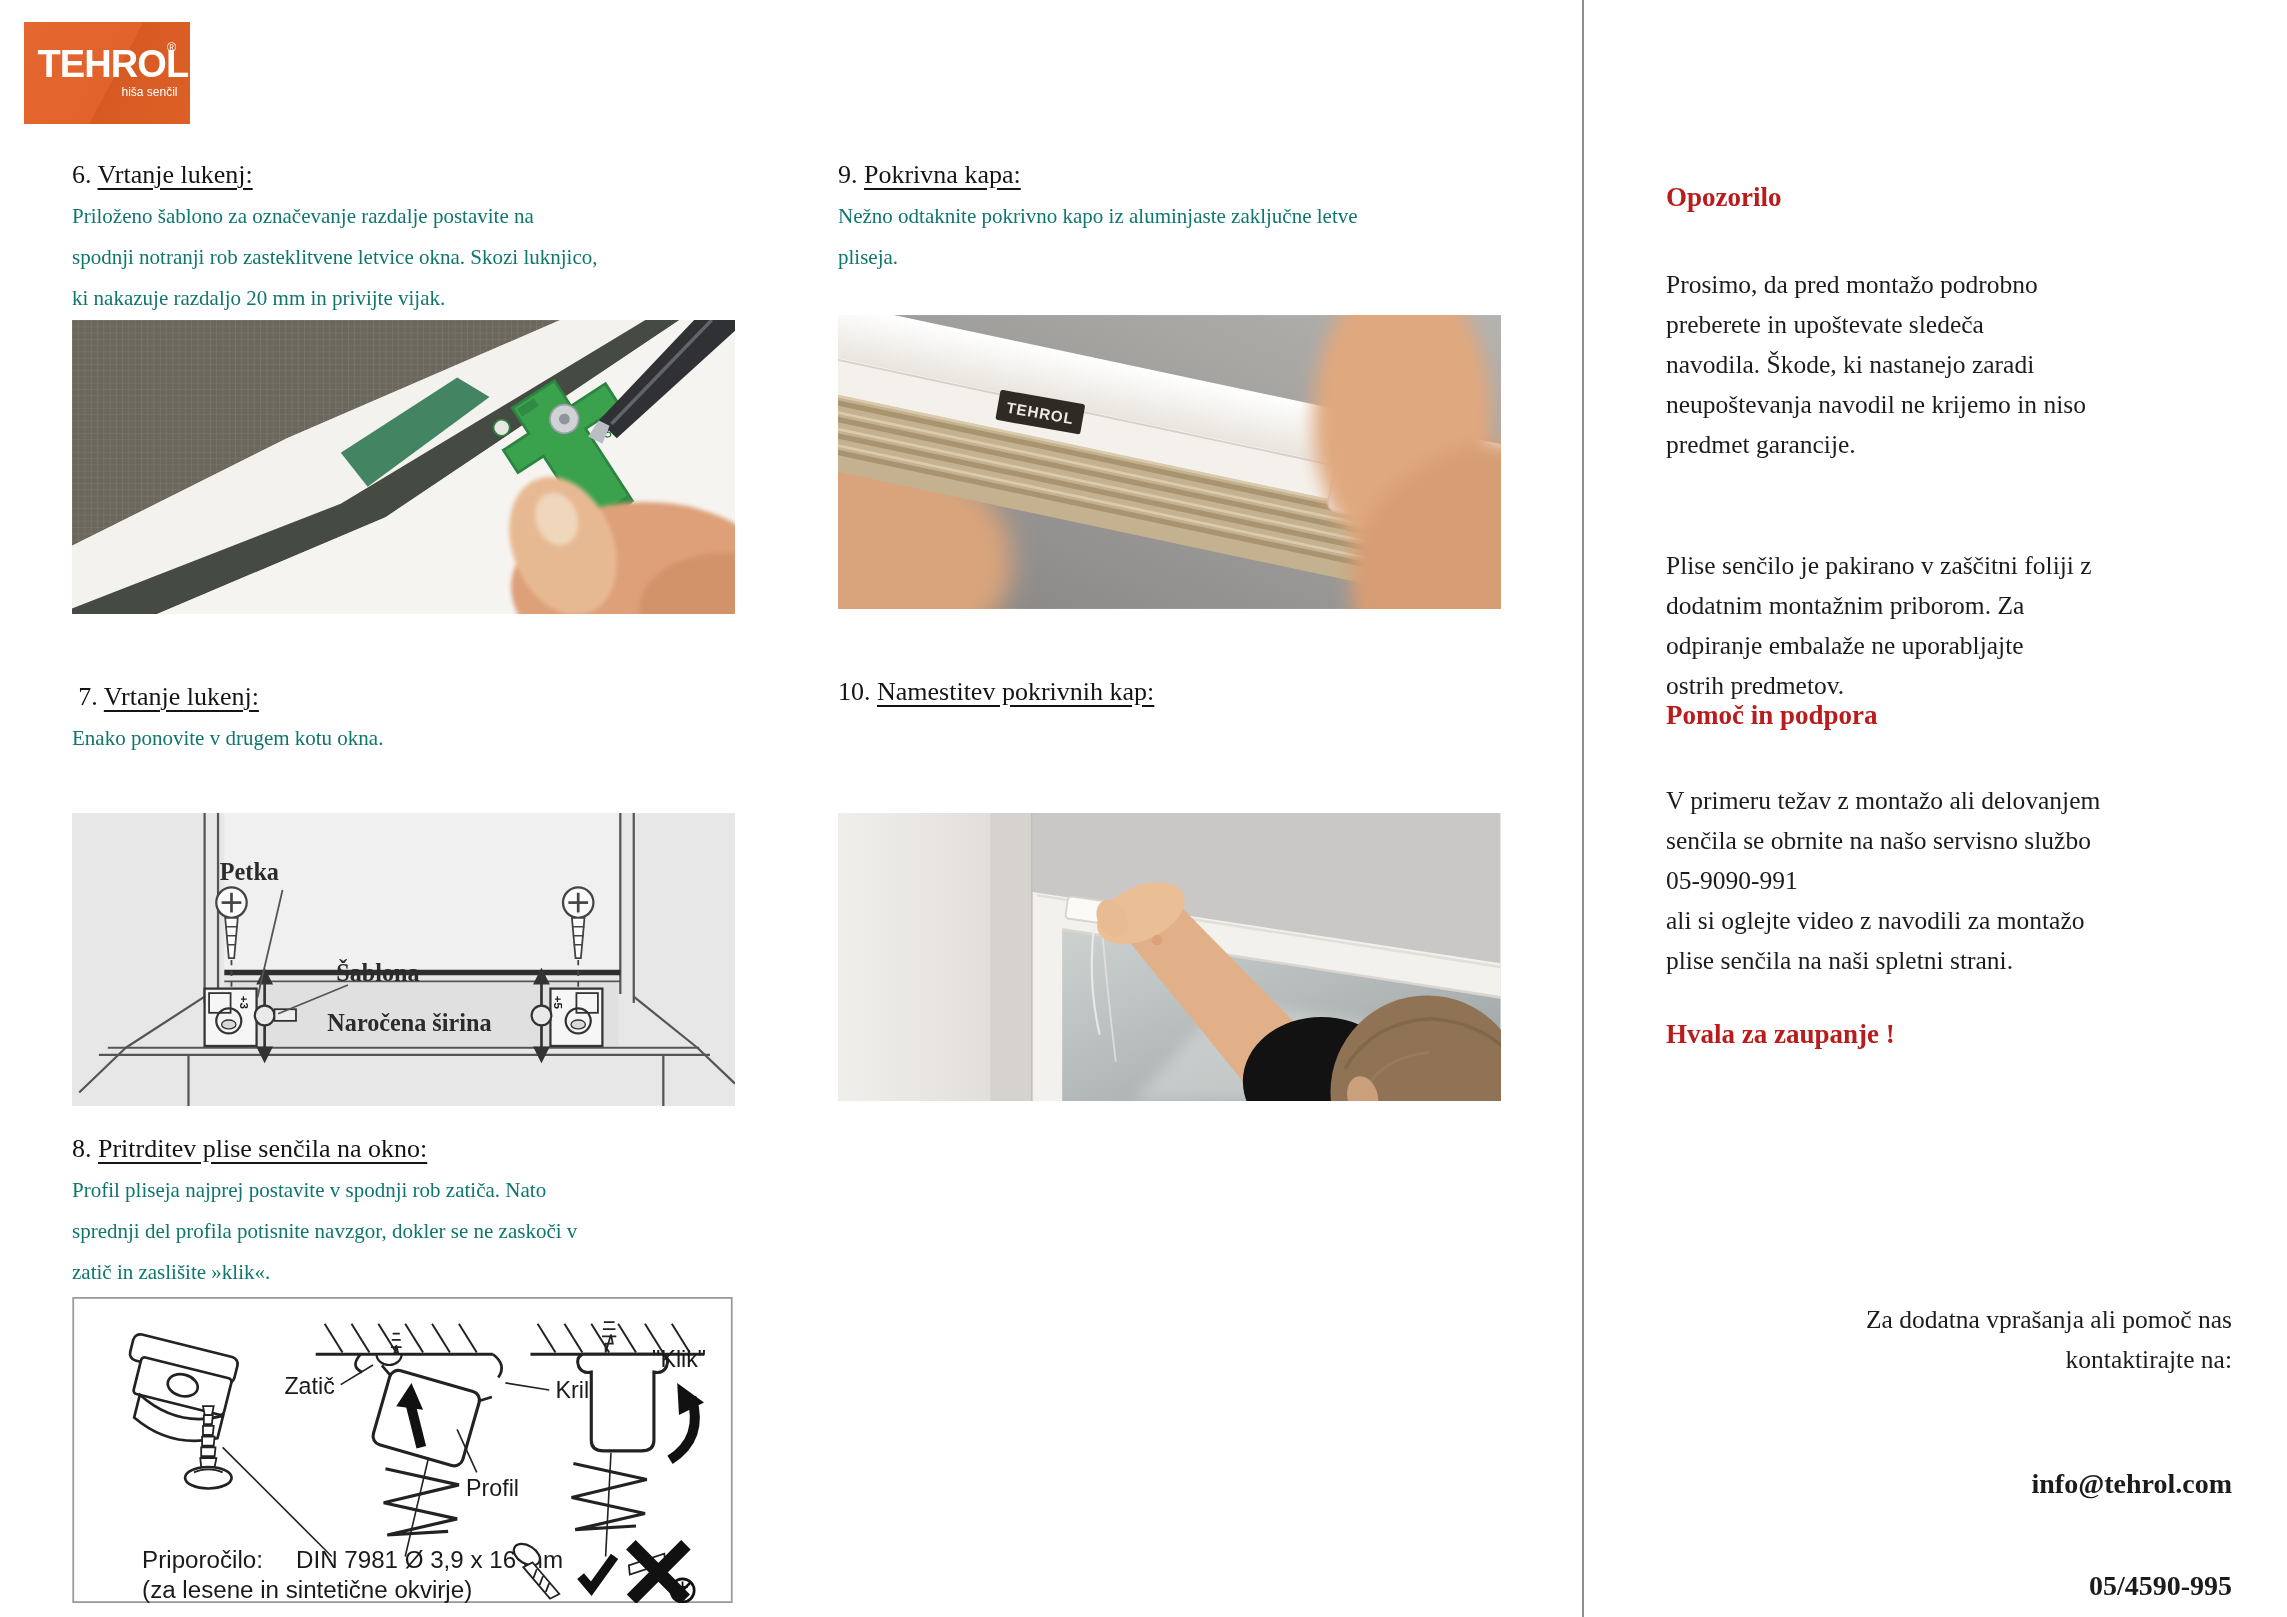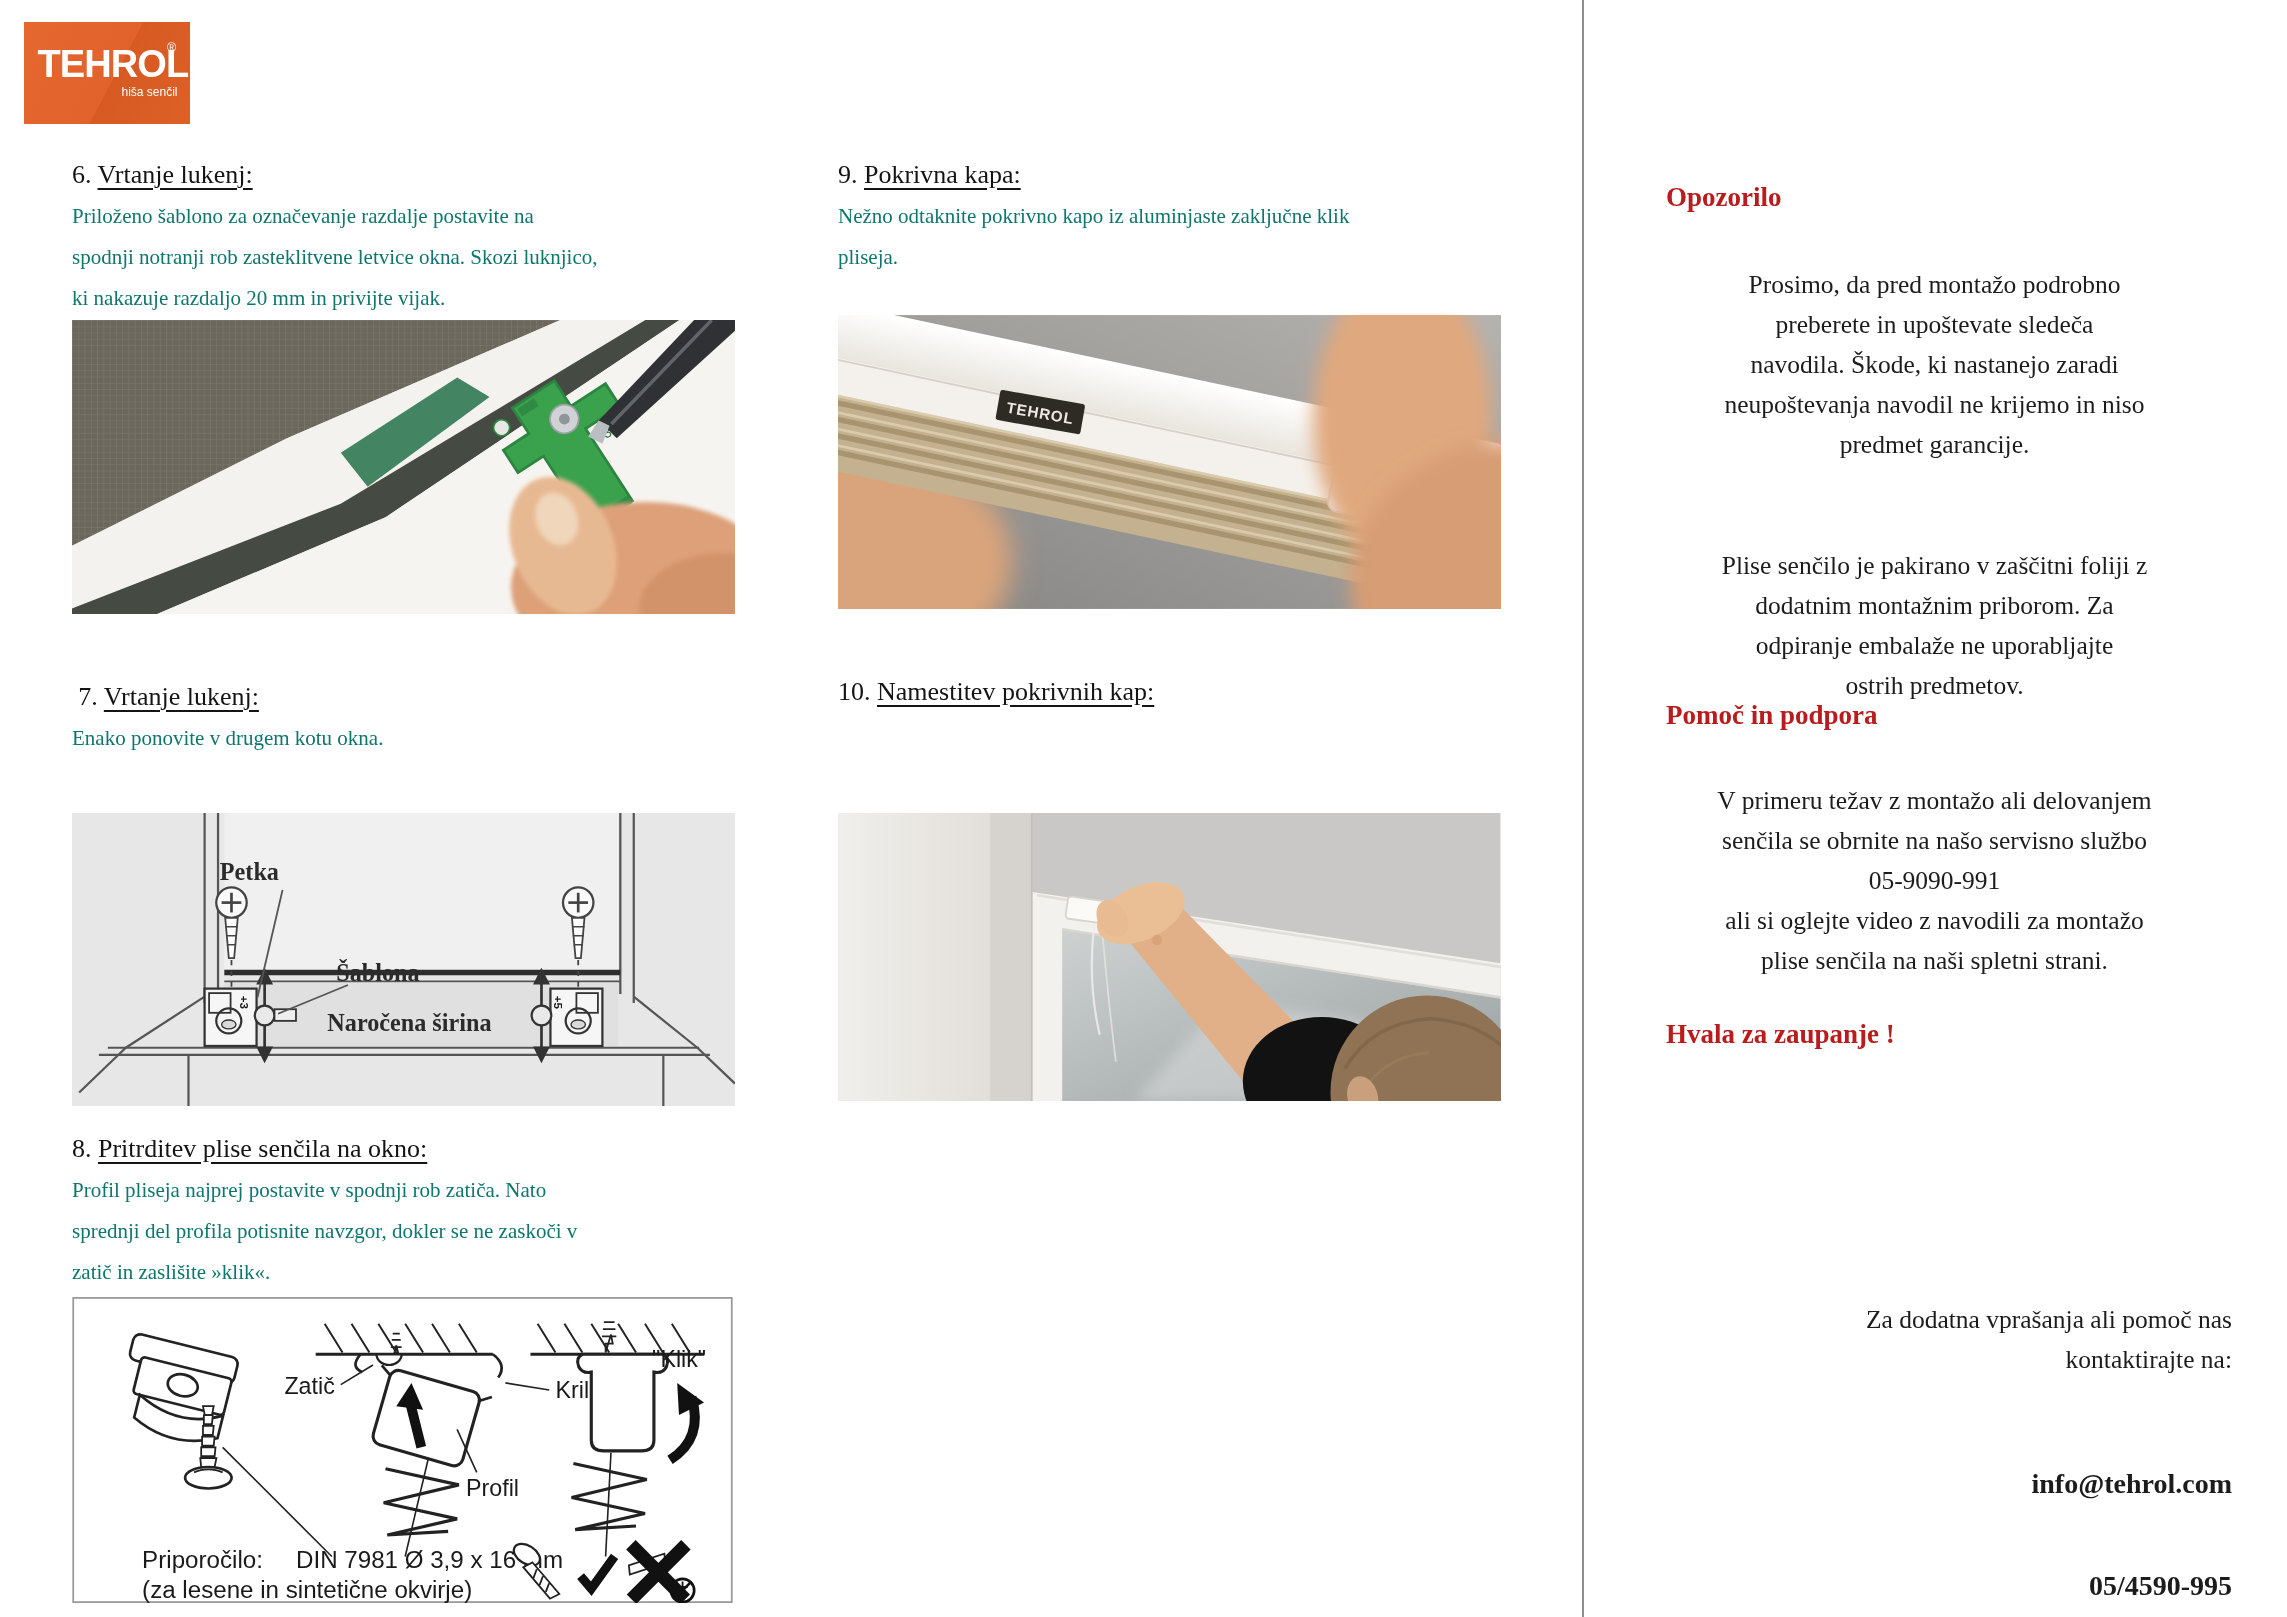--- a/index.html
+++ b/index.html
@@ -34,21 +34,21 @@
     font-size:12px;color:#ffffff;
   }
   
   .divider{left:1582px;top:0;width:1.8px;height:1617px;background:#8e8e8e;}
   
   .step-h{font-size:26px;line-height:36px;color:#141414;}
   .step-h .u{text-decoration:underline;text-decoration-thickness:1.8px;text-underline-offset:4.5px;}
   .step-b{font-size:21px;line-height:41px;white-space:pre-line;color:#0f766e;margin-top:2.7px;}
   
   .rc-h{font-size:27px;font-weight:700;color:#b91c1c;margin-top:14px;}
-  .rc-p{font-size:25.5px;line-height:40px;white-space:pre-line;color:#1c1c1c;text-align:center;}
+  .rc-p{font-size:25.5px;line-height:40px;white-space:pre-line;color:#1c1c1c;}
   .contact{width:656px;text-align:right;}
   .contact .intro{font-size:25.5px;line-height:40px;white-space:pre-line;}
   .contact .bold-lines{margin-top:27px;font-weight:700;font-size:28px;line-height:51px;white-space:pre-line;}
   .contact .bold-lines div{line-height:51px;}
   figure{margin:0;}
   svg{display:block;}
   .dlabel{font-family:"Liberation Sans","DejaVu Sans",sans-serif;fill:#1a1a1a;}
 </style>
 </head>
 <body>
@@ -287,21 +287,21 @@
     <rect x="612" y="300" width="86" height="15" fill="#111" transform="rotate(-45 655 307)"></rect>
     <circle cx="682" cy="328" r="13" fill="none" stroke="#111" stroke-width="3"></circle>
     <line x1="673" y1="337" x2="691" y2="319" stroke="#111" stroke-width="3"></line>
     <path d="M676,324 h12 M682,318 v12" stroke="#111" stroke-width="2"></path>
   </g>
 </svg>
 </figure>
 
 <div class="abs" style="left:838px;top:157px;width:681px">
   <div class="step-h"><span>9.</span> <span class="u">Pokrivna kapa:</span></div>
-  <div class="step-b">Nežno odtaknite pokrivno kapo iz aluminjaste zaključne klik
+  <div class="step-b">Nežno odtaknite pokrivno kapo iz aluminjaste zaključne letve
 pliseja.</div>
 </div>
 
 <figure class="abs" style="left:838px;top:315px">
 <svg width="663" height="294" viewBox="0 0 740 328">
   <defs>
     <linearGradient id="g2bg" x1="0" y1="1" x2="1" y2="0">
       <stop offset="0" stop-color="#868482"></stop>
           <stop offset="1" stop-color="#b5b3b0"></stop>
     </linearGradient>

